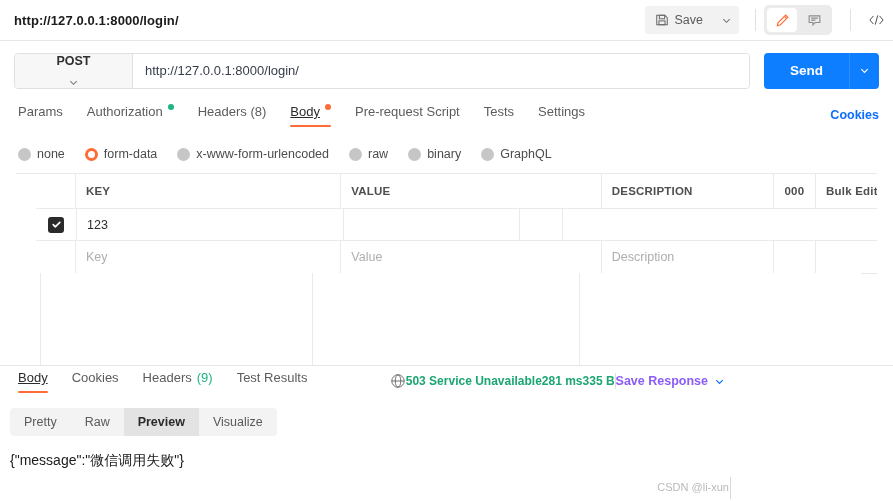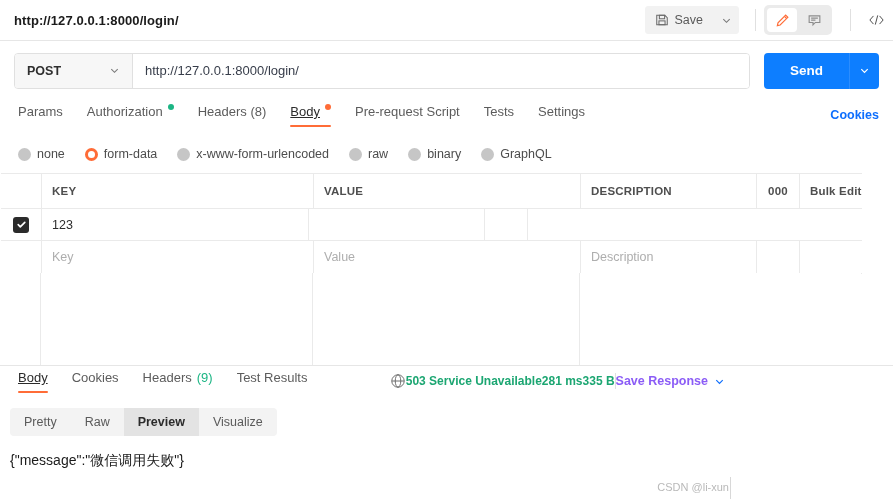--- a/index.html
+++ b/index.html
@@ -98,20 +98,21 @@
     overflow: hidden;
   }
   .method-sel {
     width: 118px;
     background: #f7f7f7;
     border-right: 1px solid #e0e0e0;
     display: flex; align-items: center; justify-content: space-between;
     padding: 0 12px;
     font-size: 12.5px; font-weight: bold; color: #2f2f2f;
     cursor: pointer;
+    flex-direction: column;
   }
   .url-input {
     flex: 1;
     display: flex; align-items: center;
     padding: 0 12px;
     font-size: 13px; color: #373d4a;
     background: #fff;
     cursor: text;
   }
   .send-group {
@@ -180,25 +181,26 @@
   .radio {
     width: 13px; height: 13px; border-radius: 50%;
     background: #c6c6c6;
     display: inline-flex; align-items: center; justify-content: center;
     flex: 0 0 auto;
   }
   .radio.sel { background: #ffffff; border: 3.5px solid #ff6c37; }
 
   
   .kvtable {
-    position: absolute; left: 1px; top: 173px;
+    position: absolute; left: 16px; top: 173px;
     width: 861px;
     border-top: 1px solid #eaeaea;
     border-bottom: 1px solid #eaeaea;
     background: #fff;
+    padding-left: 20px;
   }
   .kvrow {
     display: flex; align-items: stretch;
     height: 32px;
     border-bottom: 1px solid #eaeaea;
   }
   .kvrow:last-child { border-bottom: none; }
   .kvrow.head { height: 35px; }
   .cell {
     display: flex; align-items: center;

